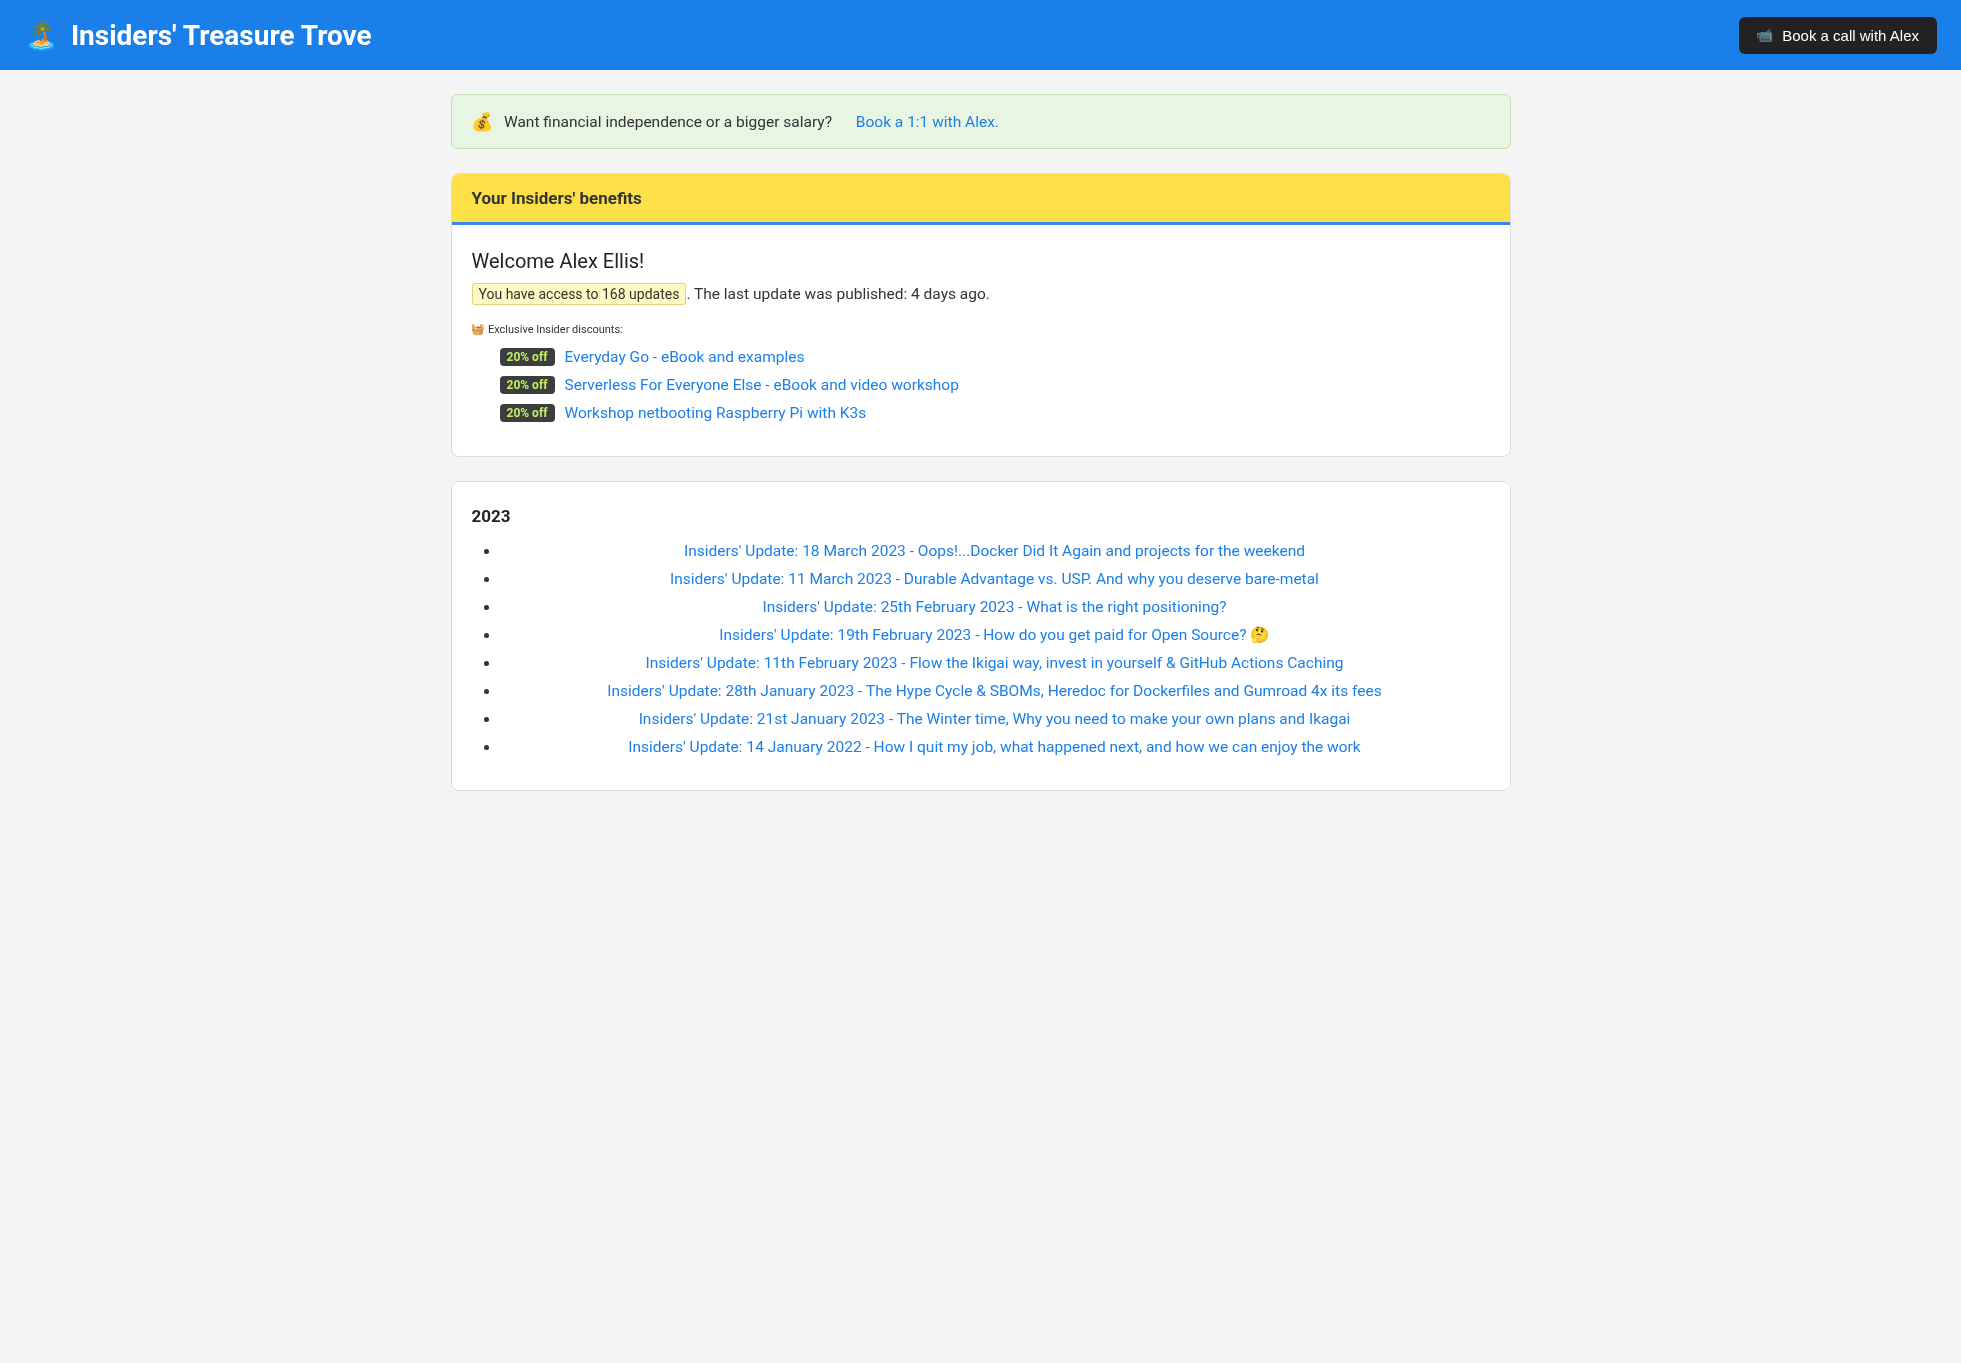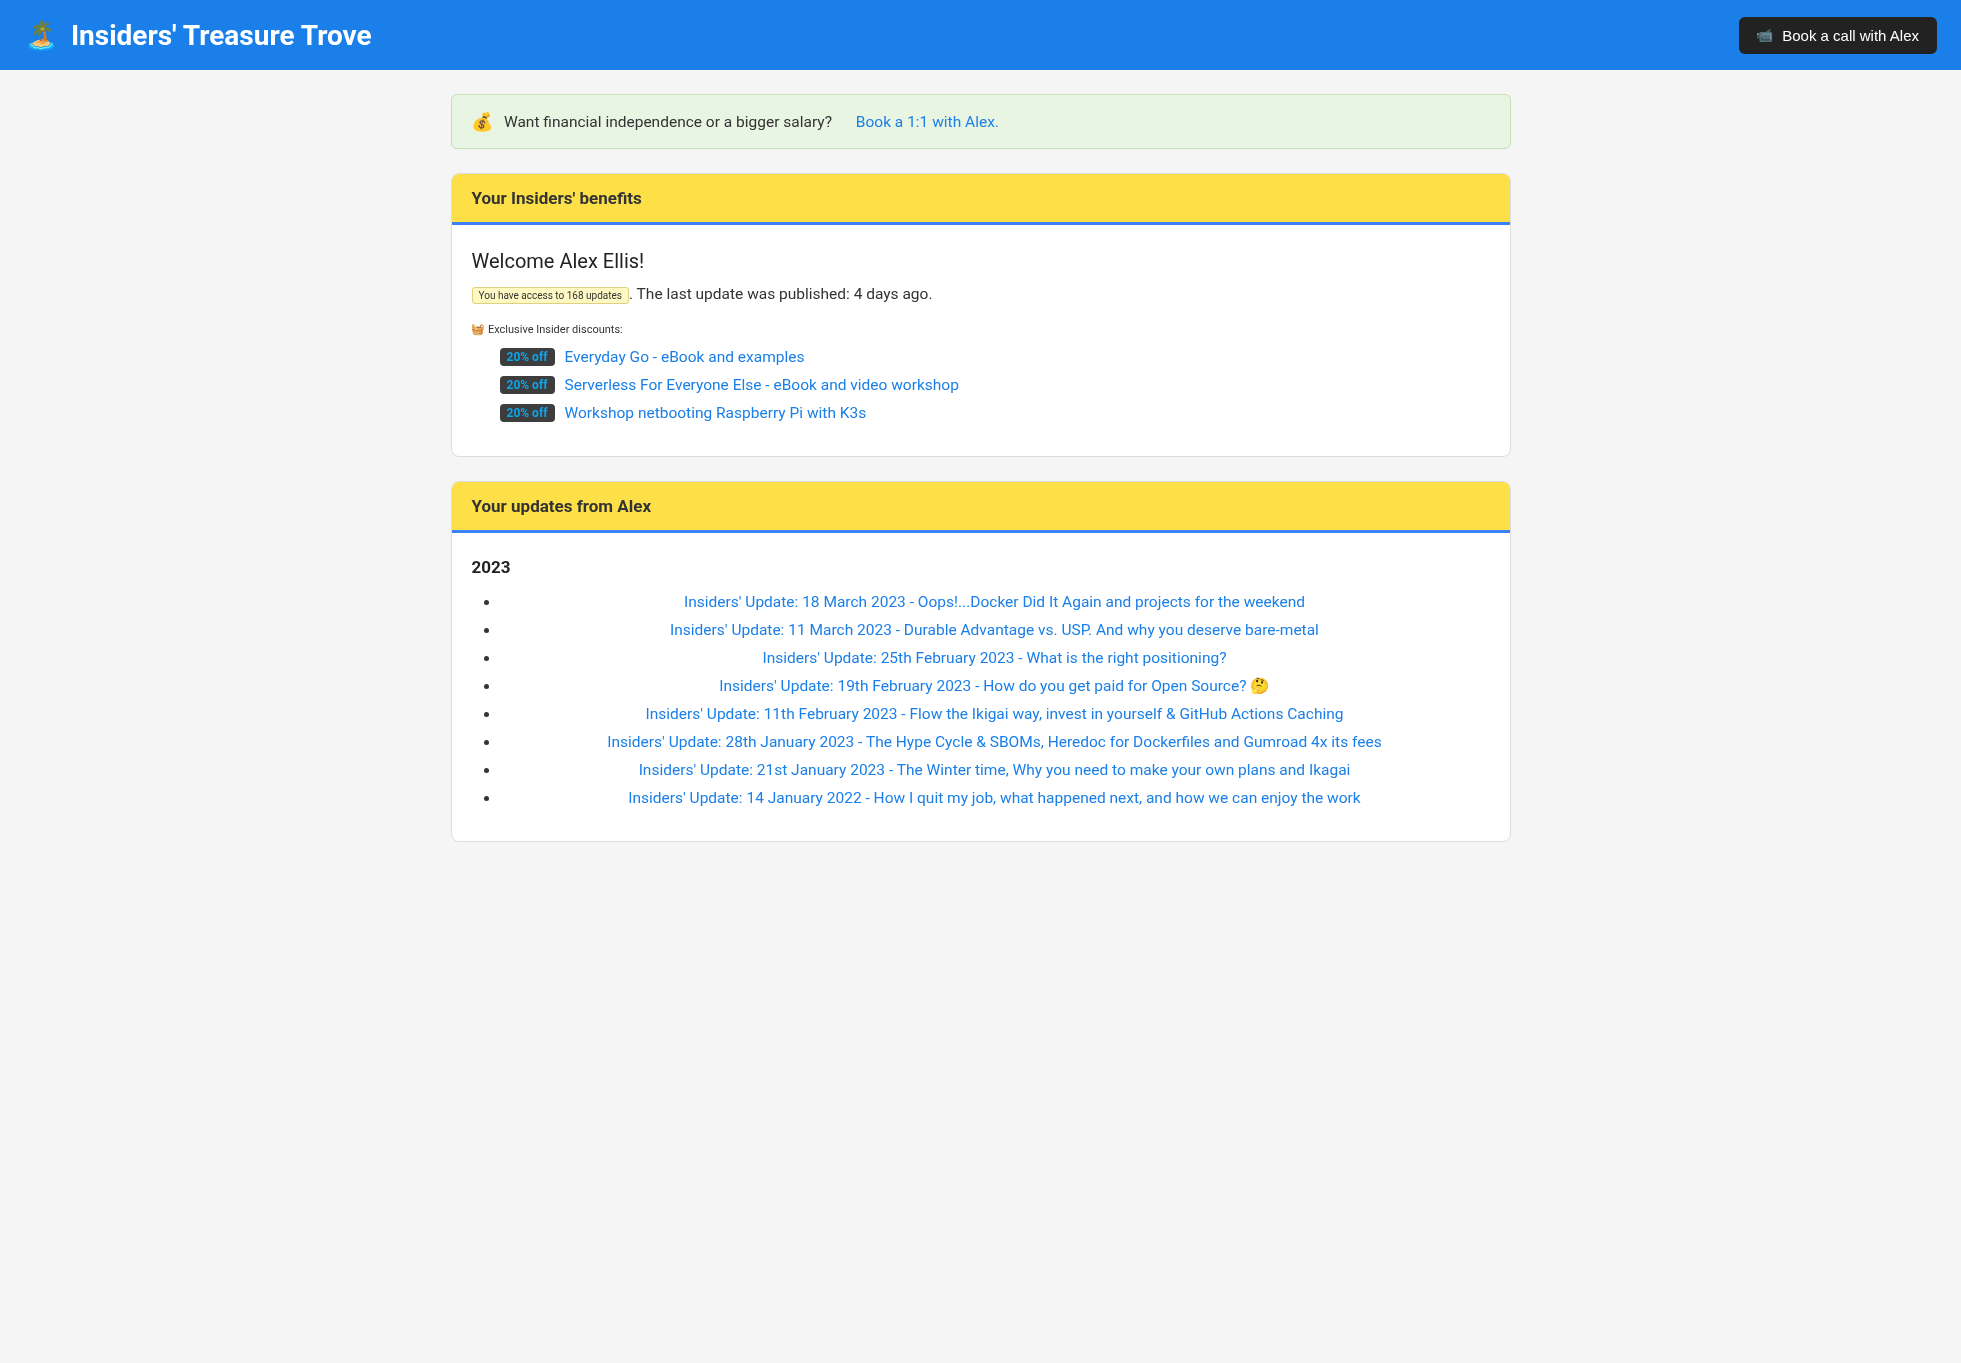--- a/index.html
+++ b/index.html
@@ -127,21 +127,21 @@
       font-size: 15.5px;
       margin-bottom: 20px;
       color: #333;
     }
 
     .access-badge {
       background: #fef9c3;
       border: 1px solid #e0d080;
       padding: 2px 6px;
       border-radius: 3px;
-      font-size: 10px;
+      font-size: 14px;
     }
 
     .discounts-title {
       font-size: 11px;
       margin-bottom: 12px;
       display: flex;
       align-items: center;
       gap: 8px;
     }
 
@@ -153,21 +153,21 @@
     .discount-list li {
       margin-bottom: 10px;
       font-size: 15.5px;
       display: flex;
       align-items: center;
       gap: 10px;
     }
 
     .discount-badge {
       background: #3d3d3d;
-      color: #0ea5e9;
+      color: #bef264;
       font-size: 12px;
       font-weight: 700;
       padding: 2px 7px;
       border-radius: 4px;
       white-space: nowrap;
     }
 
     .discount-link {
       color: #1a7fe8;
       text-decoration: none;
@@ -241,23 +241,20 @@
         </li>
         <li>
           <span class="discount-badge">20% off</span>
           <a class="discount-link" href="#">Workshop netbooting Raspberry Pi with K3s</a>
         </li>
       </ul>
     </div>
   </div>
 
   <div class="card">
-    <div class="card-header">
-      <span class="card-header-title">Your updates from Alex</span>
-    </div>
     <div class="card-body">
       <p class="updates-year">2023</p>
       <ul class="updates-list">
         <li>
           <a class="update-link" href="#">Insiders' Update: 18 March 2023 - Oops!...Docker Did It Again and projects for the weekend</a>
         </li>
         <li>
           <a class="update-link" href="#">Insiders' Update: 11 March 2023 - Durable Advantage vs. USP. And why you deserve bare-metal</a>
         </li>
         <li>

